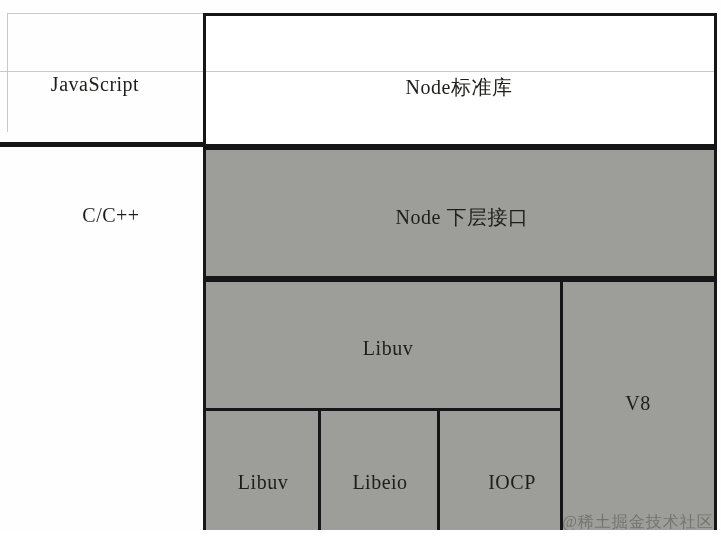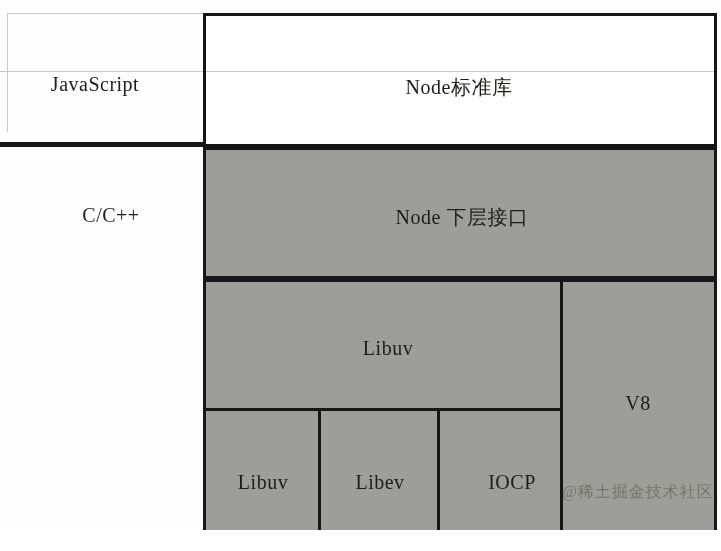--- a/index.html
+++ b/index.html
@@ -90,19 +90,19 @@
   <div class="box" style="left:318px;top:408px;width:122px;height:138px;"></div>
   <div class="box" style="left:437px;top:408px;width:126px;height:138px;"></div>
 
   <span class="label" style="left:95px;top:84px;">JavaScript</span>
   <span class="label" style="left:95px;top:215px;margin-left:16px;">C/C++</span>
   <span class="label" style="left:459px;top:87px;">Node标准库</span>
   <span class="label" style="left:462px;top:217px;">Node 下层接口</span>
   <span class="label" style="left:388px;top:348px;">Libuv</span>
   <span class="label" style="left:638px;top:403px;">V8</span>
   <span class="label" style="left:263px;top:482px;">Libuv</span>
-  <span class="label" style="left:380px;top:482px;">Libev</span>
+  <span class="label" style="left:380px;top:482px;">Libeio</span>
   <span class="label" style="left:512px;top:482px;">IOCP</span>
 
-  <span class="watermark" style="left:638px;top:492px;">@稀土掘金技术社区</span>
+  <span class="watermark" style="left:638px;top:522px;">@稀土掘金技术社区</span>
   <div class="yellow-rect"></div>
 
 </div>
 
 </body></html>

